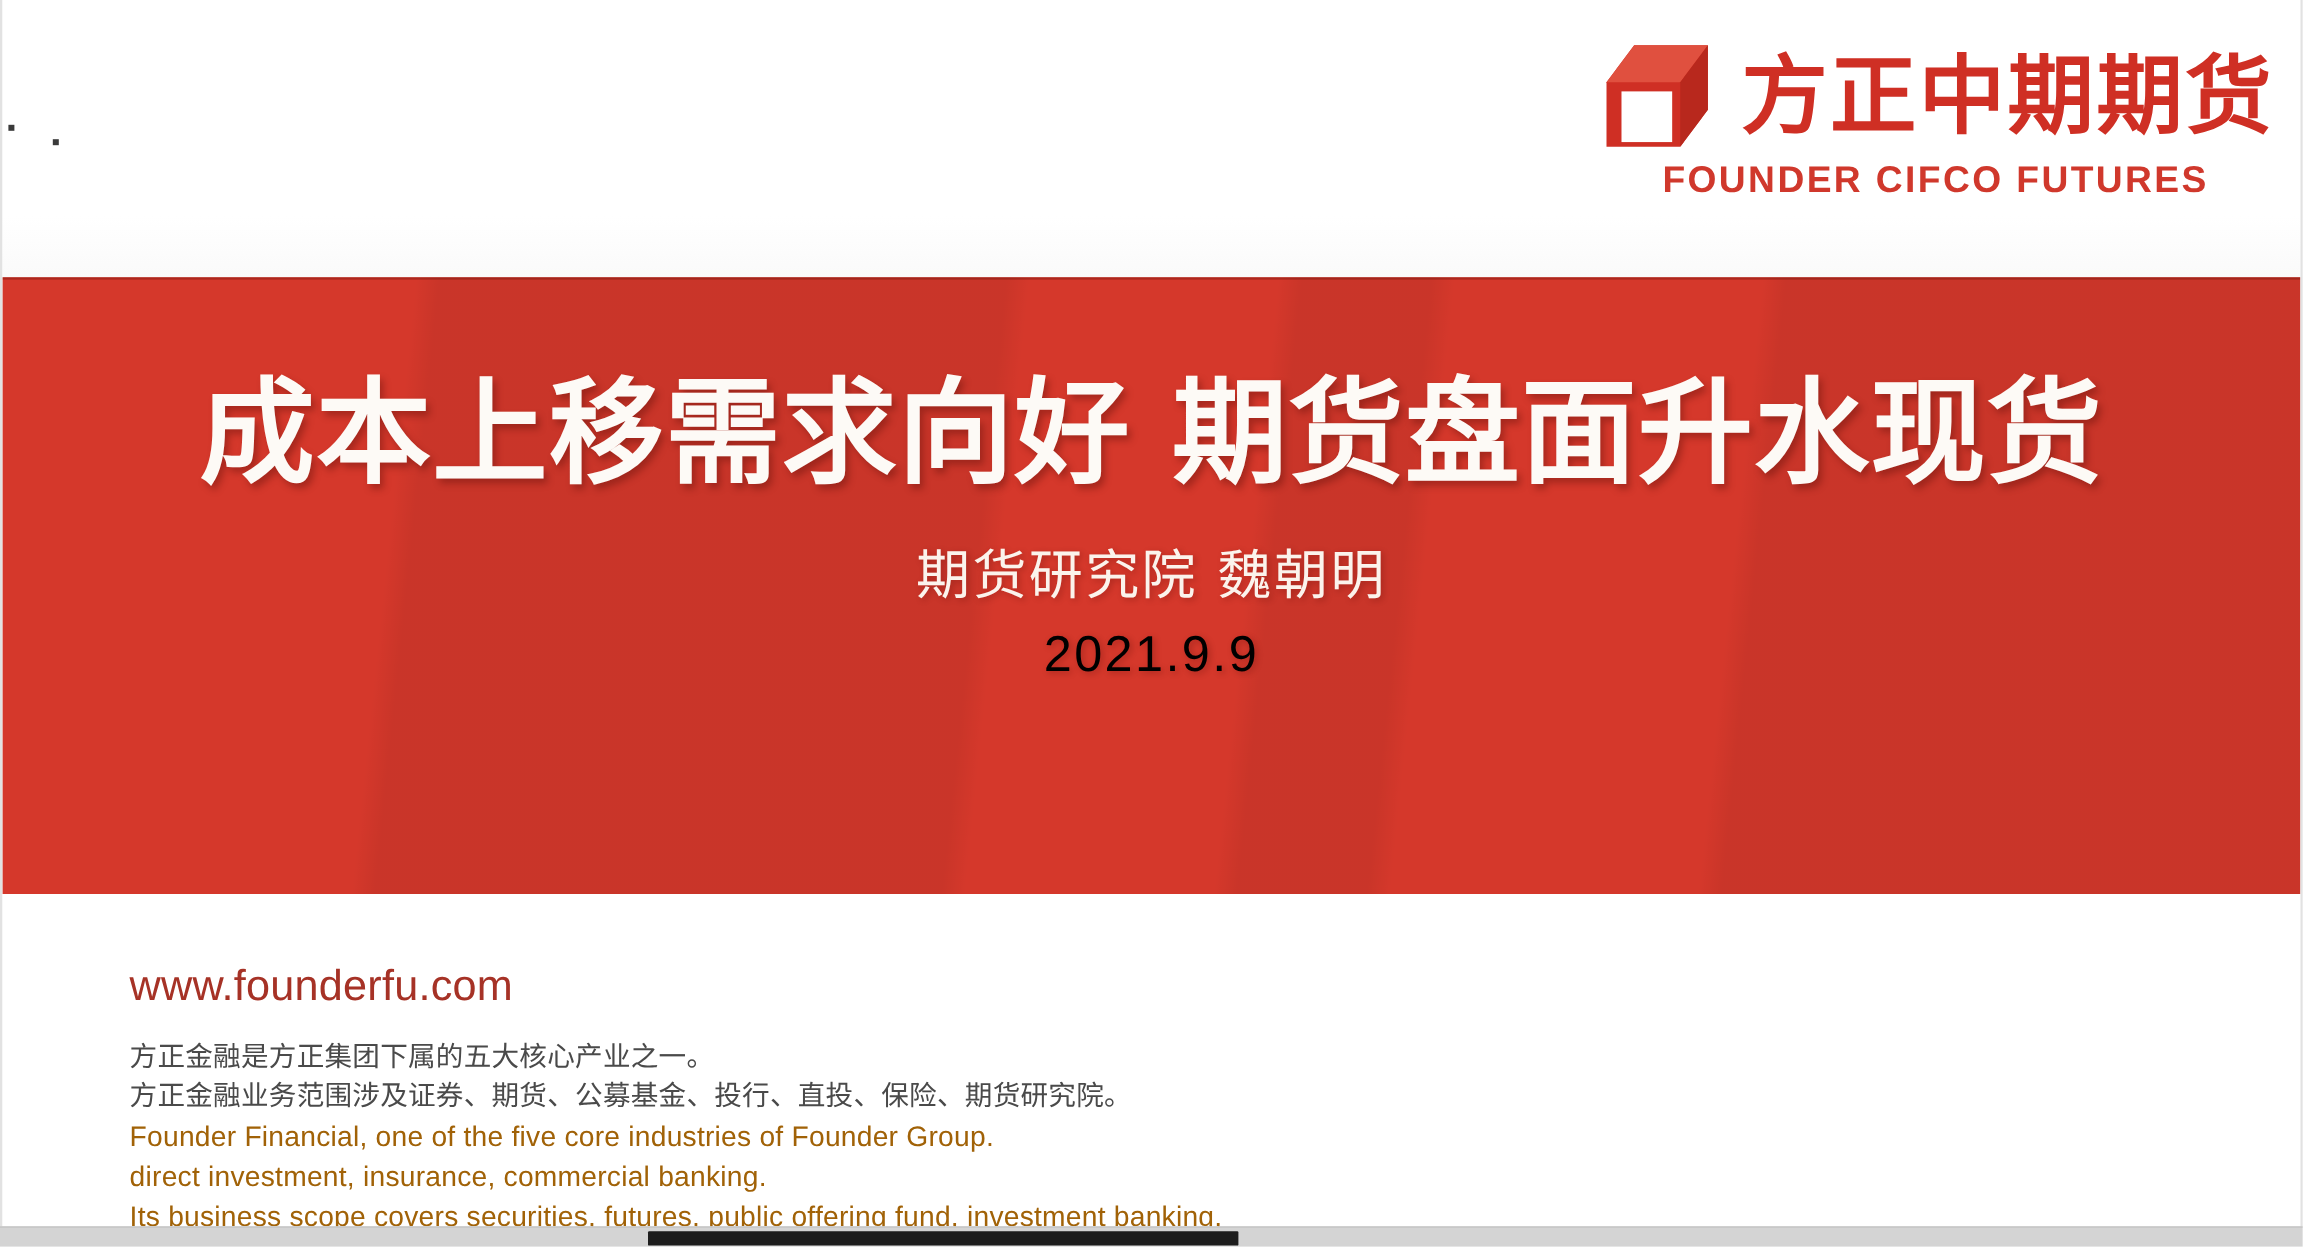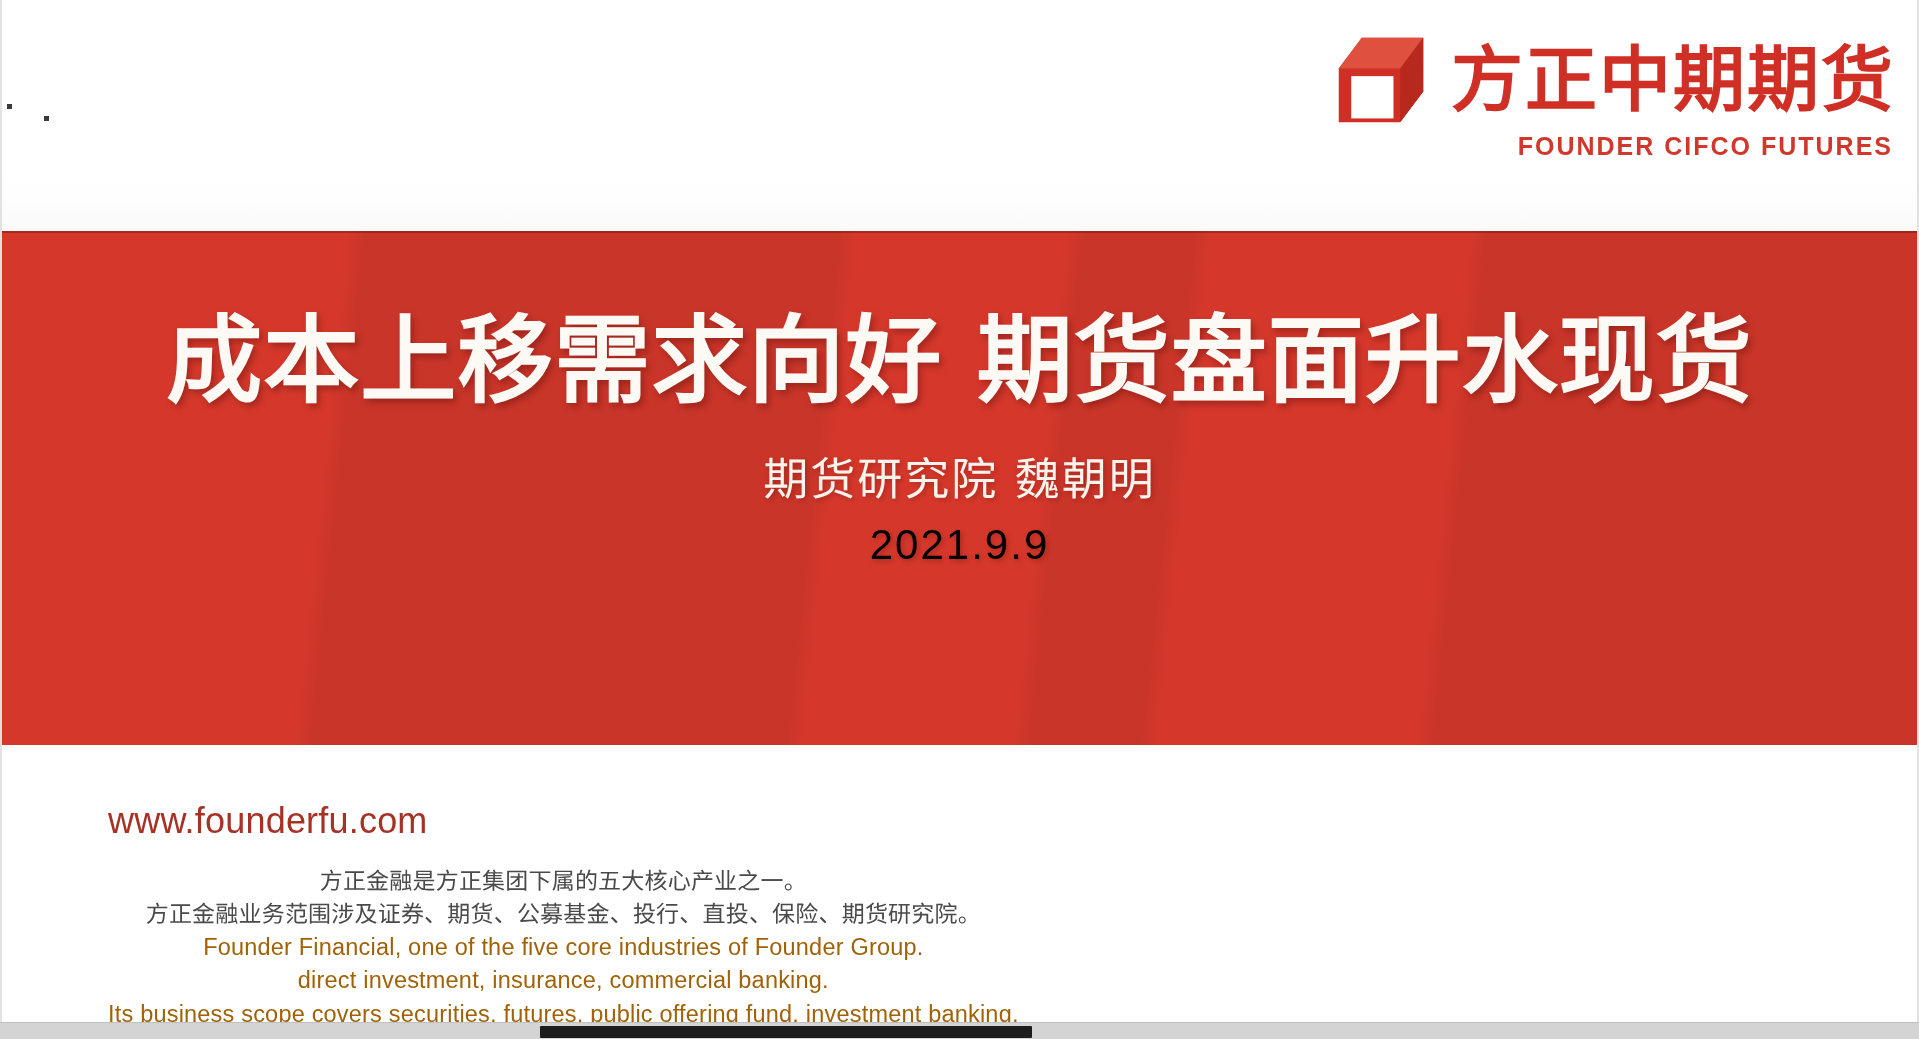--- a/index.html
+++ b/index.html
@@ -47,21 +47,21 @@
     height: 231px;
     background: linear-gradient(180deg, #ffffff 0%, #ffffff 78%, #fafafa 100%);
   }
 
   .header-logo {
     position: absolute;
     right: 22px;
     top: 32px;
     display: flex;
     flex-direction: column;
-    align-items: flex-end;
+    align-items: center;
   }
 
   .logo-row {
     display: flex;
     align-items: center;
     gap: 22px;
   }
 
   .logo-mark {
     width: 96px;
@@ -77,21 +77,21 @@
     line-height: 1;
     color: #cf2f24;
     letter-spacing: 2px;
     white-space: nowrap;
   }
 
   .logo-en {
     margin-top: 4px;
     margin-right: 2px;
     font-family: "Liberation Sans", sans-serif;
-    font-size: 25px;
+    font-size: 31px;
     font-weight: 700;
     letter-spacing: 2.0px;
     color: #d0382c;
     white-space: nowrap;
   }
 
   .header-speck {
     position: absolute;
     width: 5px;
     height: 5px;
@@ -210,21 +210,20 @@
     font-size: 36px;
     font-weight: 400;
     color: #a63226;
     letter-spacing: 0.2px;
     line-height: 1;
     white-space: nowrap;
   }
 
   .footer-lines {
     margin-top: 26px;
-    text-align: center;
   }
 
   .footer-line {
     font-family: "DejaVu Sans", "Liberation Sans", sans-serif;
     font-size: 23px;
     font-weight: 400;
     color: #4a4a4a;
     line-height: 1.43;
     letter-spacing: 0.2px;
     white-space: nowrap;

